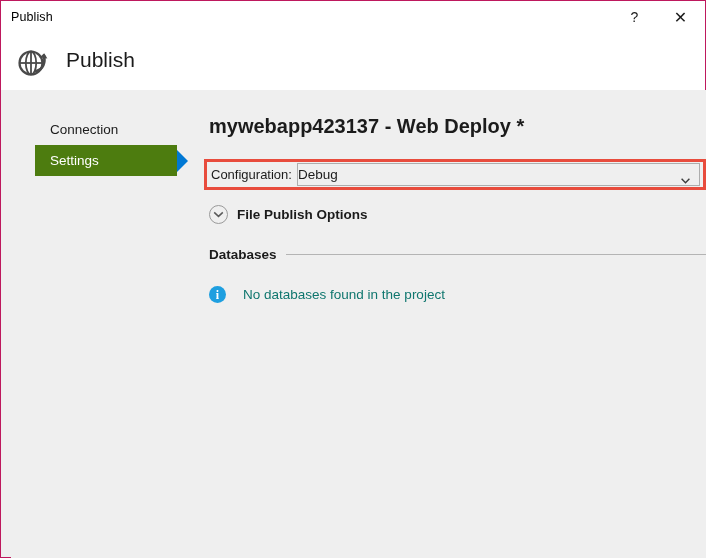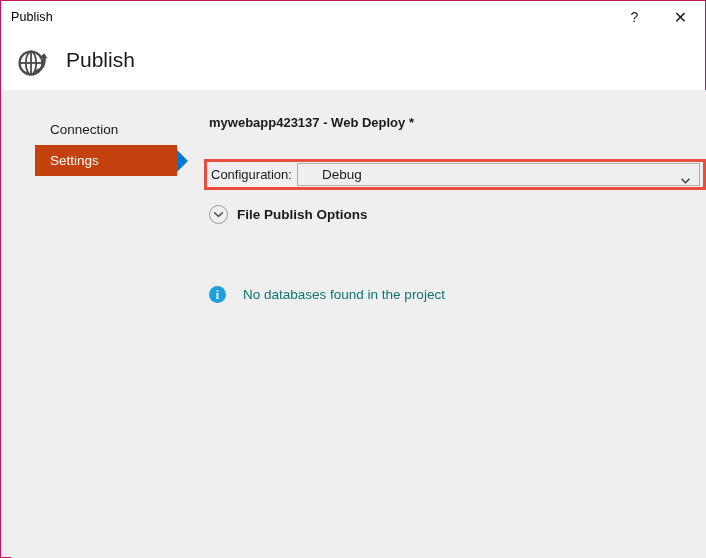--- a/index.html
+++ b/index.html
@@ -102,21 +102,21 @@
     height: 31px;
     display: flex;
     align-items: center;
     box-sizing: border-box;
     padding-left: 15px;
     font-size: 13.5px;
     color: #1b1b1b;
     background: transparent;
   }
   .nav-item.selected {
-    background: #c2410c;
+    background: #4d7c0f;
     color: #ffffff;
   }
   .nav-arrow {
     position: absolute;
     left: 166px;
     width: 0; height: 0;
     border-top: 11px solid transparent;
     border-bottom: 11px solid transparent;
     border-left: 11px solid #0078d4;
   }
@@ -124,21 +124,21 @@
   
   .content {
     position: absolute;
     left: 176px; top: 0;
     width: 528px;
     height: 467px;
   }
   .profile-title {
     position: absolute;
     left: 22px; top: 25px;
-    font-size: 13px;
+    font-size: 20px;
     font-weight: bold;
     color: #1b1b1b;
   }
 
   
   .config-highlight {
     position: absolute;
     left: 17px; top: 69px;
     width: 502px;
     height: 31px;
@@ -157,21 +157,21 @@
     left: 110px; top: 73px;
     width: 403px;
     height: 23px;
     box-sizing: border-box;
     background: #efefef;
     border: 1px solid #adadad;
     font-size: 13.5px;
     color: #1b1b1b;
     display: flex;
     align-items: center;
-    padding-left: 24px;
+    padding-left: 0;
   }
   .config-chevron {
     position: absolute;
     right: 9px; top: 50%;
     transform: translateY(-50%);
     width: 9px; height: 6px;
   }
 
   
   .fpo-row {
@@ -312,20 +312,24 @@
 
       <div class="fpo-row">
         <span class="fpo-circle">
           <svg width="11" height="7" viewBox="0 0 11 7" xmlns="http://www.w3.org/2000/svg">
             <path d="M1.2 1.4 L5.5 5.4 L9.8 1.4" fill="none" stroke="#5a5a5a" stroke-width="1.5"></path>
           </svg>
         </span>
         <span class="fpo-label">File Publish Options</span>
       </div>
 
+      <div class="group-header">
+        <span class="group-title">Databases</span>
+        <span class="group-rule"></span>
+      </div>
 
       <div class="info-row">
         <span class="info-icon">i</span>
         <span class="info-text">No databases found in the project</span>
       </div>
 
     </div>
   </div>
 
   <div class="footer">

